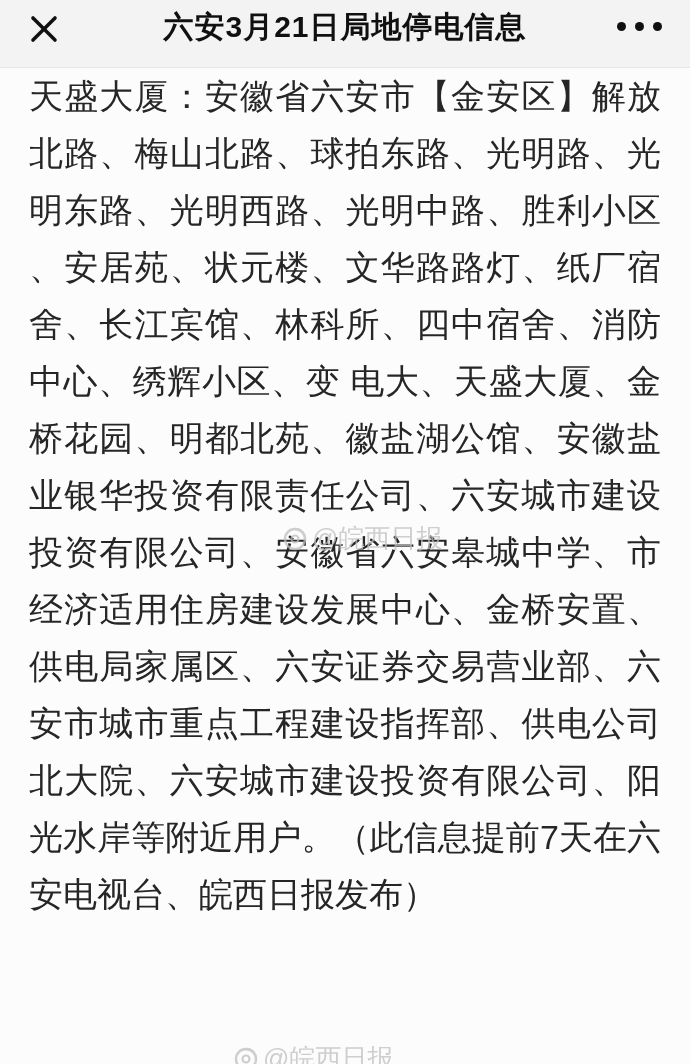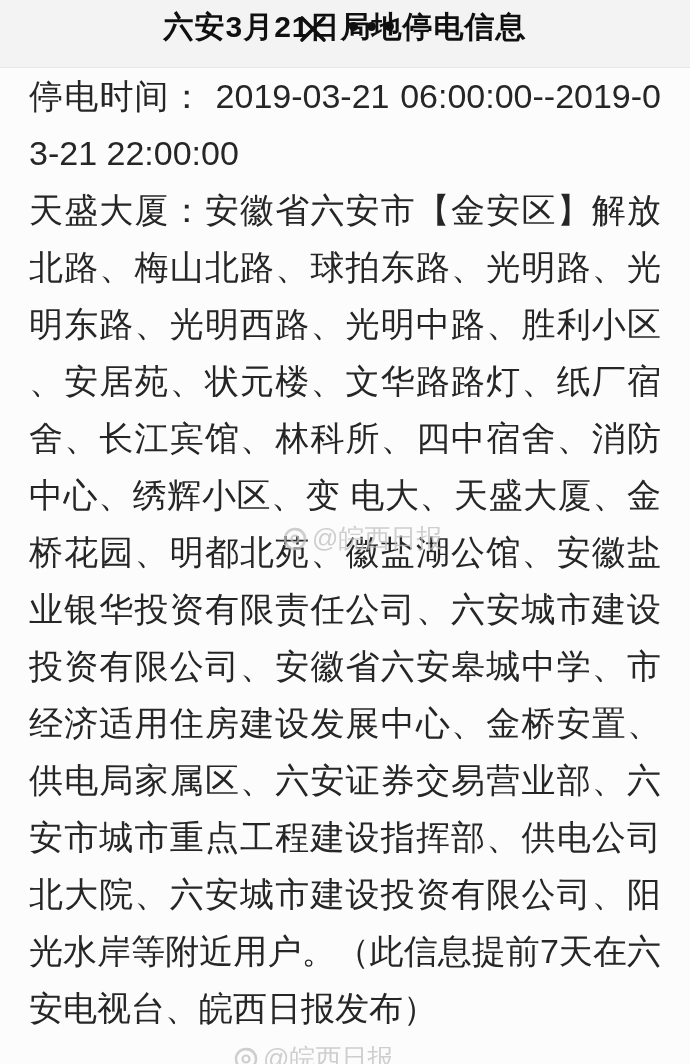--- a/index.html
+++ b/index.html
@@ -16,21 +16,21 @@
     background: #fcfcfc;
   }
   
   .titlebar {
     position: relative;
     height: 68px;
     background: #f3f3f3;
     border-bottom: 1px solid #e7e7e7;
     display: flex;
     align-items: center;
-    justify-content: center;
+    justify-content: space-between;
     box-sizing: border-box;
     padding: 0 18px;
   }
   .close-btn {
     width: 52px;
     height: 52px;
     display: flex;
     align-items: center;
     justify-content: center;
     background: transparent;
@@ -117,21 +117,20 @@
     <div class="titlebar-title">六安3月21日局地停电信息</div>
 
     <button class="more-btn" aria-label="more options">
       <span class="dot"></span>
       <span class="dot"></span>
       <span class="dot"></span>
     </button>
   </header>
 
   <main class="article">
-    <p class="para-time">停电时间： 2019-03-21 06:00:00--2019-03-21 22:00:00</p>
     <p class="para-scope">天盛大厦：安徽省六安市【金安区】解放北路、梅山北路、球拍东路、光明路、光明东路、光明西路、光明中路、胜利小区、安居苑、状元楼、文华路路灯、纸厂宿舍、长江宾馆、林科所、四中宿舍、消防中心、绣辉小区、变 电大、天盛大厦、金桥花园、明都北苑、徽盐湖公馆、安徽盐业银华投资有限责任公司、六安城市建设投资有限公司、安徽省六安皋城中学、市经济适用住房建设发展中心、金桥安置、供电局家属区、六安证券交易营业部、六安市城市重点工程建设指挥部、供电公司北大院、六安城市建设投资有限公司、阳光水岸等附近用户。（此信息提前7天在六安电视台、皖西日报发布）</p>
   </main>
 
   <div class="watermark wm-mid">
     <span>
       <svg width="26" height="26" viewBox="0 0 26 26">
         <circle cx="13" cy="13" r="10" fill="none" stroke="#bfbfbf" stroke-width="2.4"></circle>
         <circle cx="13" cy="13" r="3.5" fill="none" stroke="#bfbfbf" stroke-width="2.2"></circle>
         <path d="M13 3 A10 10 0 0 1 23 13" fill="none" stroke="#bfbfbf" stroke-width="2.4"></path>
       </svg>

